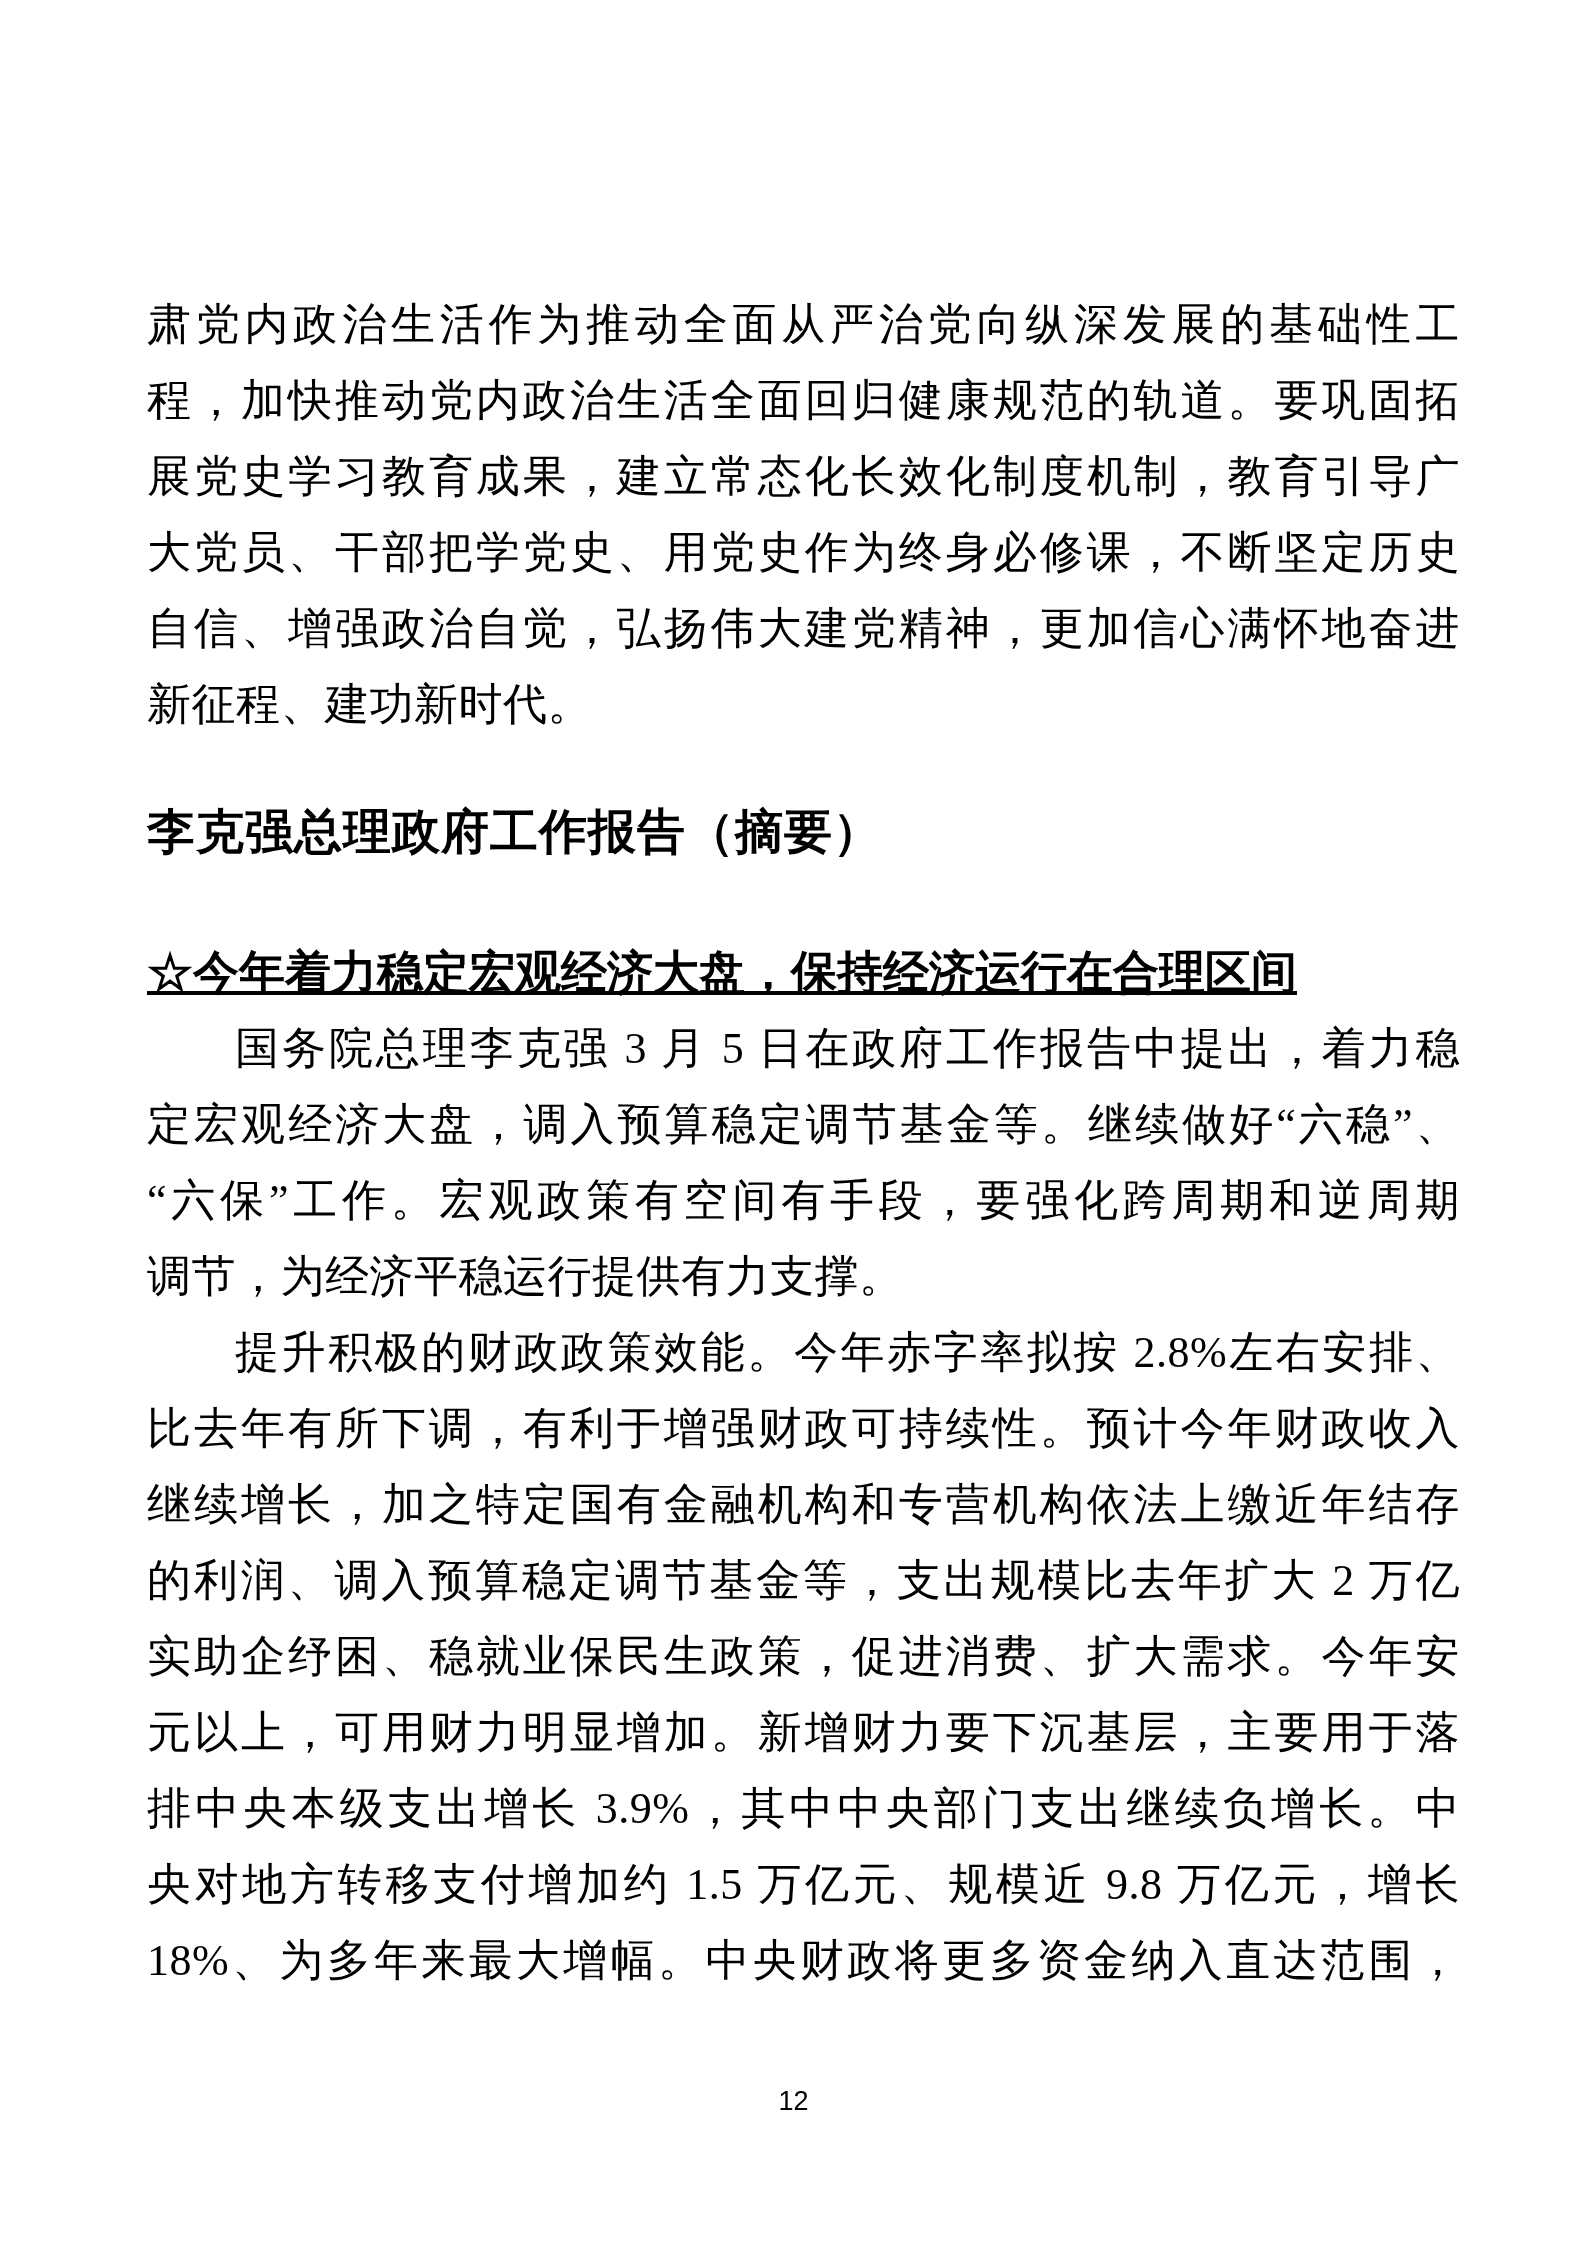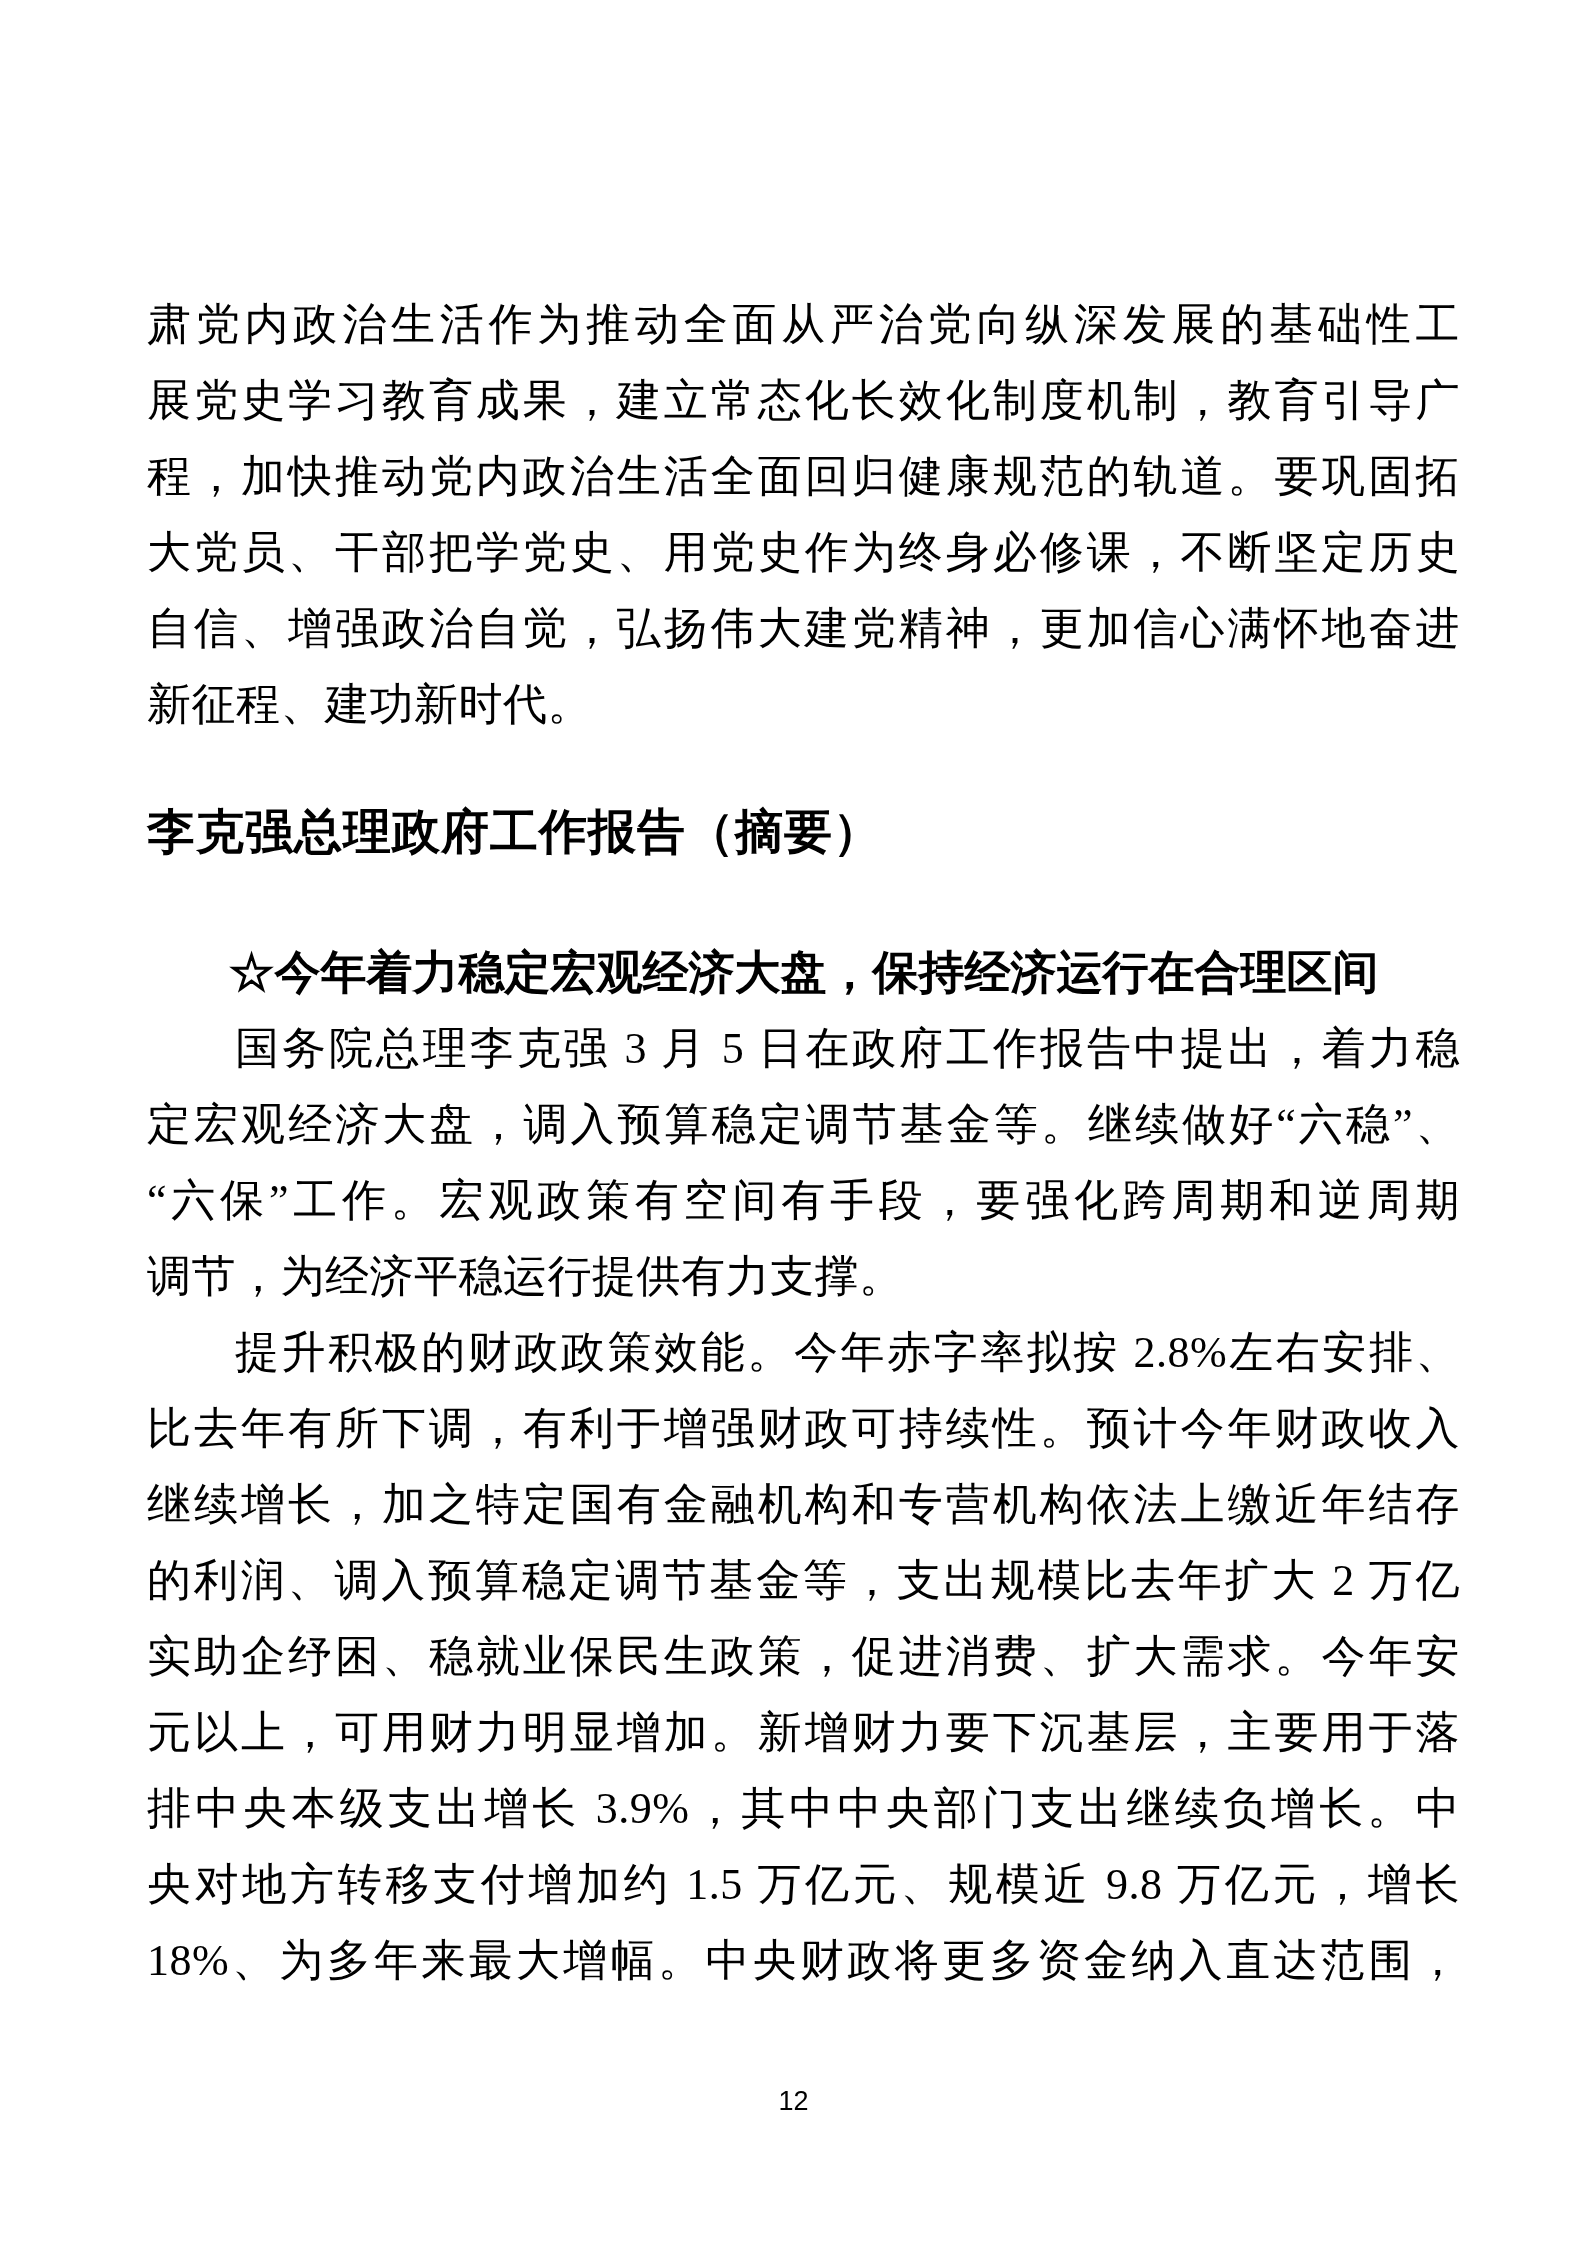--- a/index.html
+++ b/index.html
@@ -48,44 +48,44 @@
     font-weight: bold;
     line-height: 90px;
     text-align: left;
     letter-spacing: 1px;
   }
   .doc-subheading {
     margin: 58px 0 0 0;
     font-size: 46px;
     font-weight: bold;
     line-height: 76px;
-    text-align: center;
     white-space: nowrap;
+    text-decoration: underline;
   }
   .page-number {
     position: absolute;
     top: 2086px;
     left: 0;
     width: 100%;
     text-align: center;
     font-size: 27px;
     line-height: 30px;
     font-family: "Liberation Sans", sans-serif;
   }
 </style>
 </head>
 <body>
 
 <div class="page">
   <div class="body-text">
 
     <div class="para">
       <div class="line">肃党内政治生活作为推动全面从严治党向纵深发展的基础性工</div>
+      <div class="line">程，加快推动党内政治生活全面回归健康规范的轨道。要巩固拓</div>
       <div class="line">展党史学习教育成果，建立常态化长效化制度机制，教育引导广</div>
-      <div class="line">程，加快推动党内政治生活全面回归健康规范的轨道。要巩固拓</div>
       <div class="line">大党员、干部把学党史、用党史作为终身必修课，不断坚定历史</div>
       <div class="line">自信、增强政治自觉，弘扬伟大建党精神，更加信心满怀地奋进</div>
       <div class="line last">新征程、建功新时代。</div>
     </div>
 
     <h1 class="doc-heading">李克强总理政府工作报告（摘要）</h1>
 
     <h2 class="doc-subheading"><span>☆</span><span>今年着力稳定宏观经济大盘，保持经济运行在合理区间</span></h2>
 
     <div class="para">

